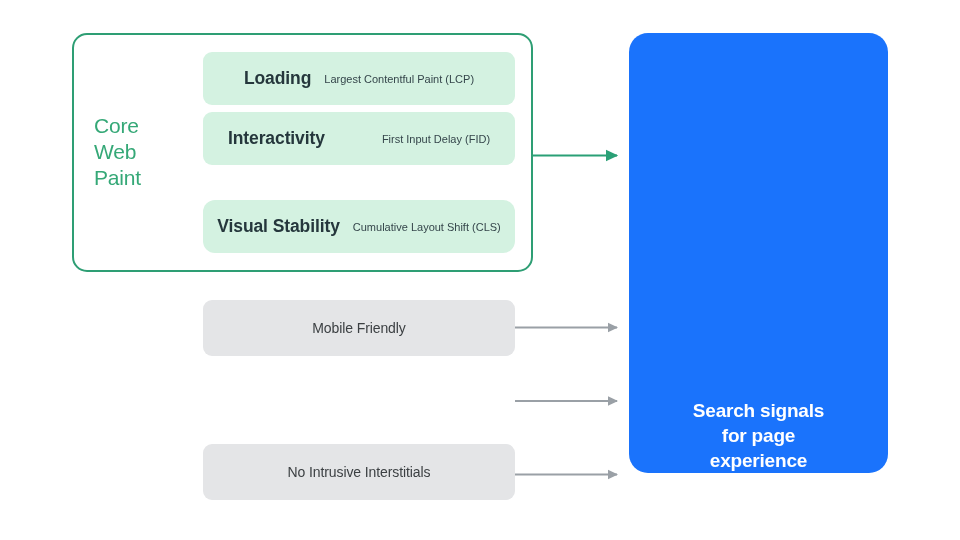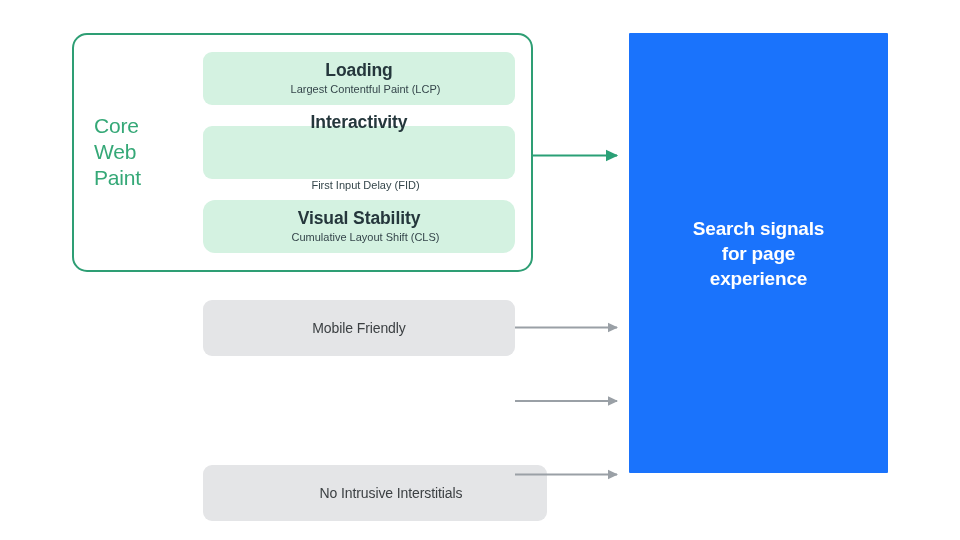--- a/index.html
+++ b/index.html
@@ -51,26 +51,26 @@
 
   
   .vital-card {
     position: absolute;
     left: 203px;
     width: 312px;
     height: 53px;
     background: #d4f2e1;
     border-radius: 9px;
     display: flex;
-    flex-direction: column;
+    flex-direction: row;
     align-items: center;
     justify-content: center;
   }
   .vital-card.c0 { top: 52px; }
-  .vital-card.c1 { top: 126px; gap: 44px; }
+  .vital-card.c1 { top: 112px; gap: 44px; }
   .vital-card.c2 { top: 200px; border-radius: 12px; }
 
   .vital-title {
     color: #25373c;
     font-size: 17.5px;
     font-weight: bold;
     line-height: 21px;
     letter-spacing: -0.1px;
   }
   .vital-sub {
@@ -89,40 +89,40 @@
     width: 312px;
     height: 56px;
     background: #e4e5e7;
     border-radius: 9px;
     display: flex;
     align-items: center;
     justify-content: center;
   }
   .gray-card.g0 { top: 300px; }
   .gray-card.g1 { top: 373px; }
-  .gray-card.g2 { top: 465px; padding-left: 32px; }
+  .gray-card.g2 { top: 444px; }
 
   .gray-label {
     color: #3c4043;
     font-size: 14px;
     font-weight: normal;
     letter-spacing: -0.1px;
   }
 
   
   .blue-box {
     position: absolute;
     left: 629px;
     top: 33px;
     width: 259px;
     height: 440px;
     background: #1a73fc;
-    border-radius: 1px;
+    border-radius: 19px;
     display: flex;
-    align-items: center;
+    align-items: flex-end;
     justify-content: center;
   }
   .blue-text {
     color: #ffffff;
     font-size: 19px;
     font-weight: bold;
     line-height: 25px;
     text-align: center;
     letter-spacing: -0.2px;
   }

